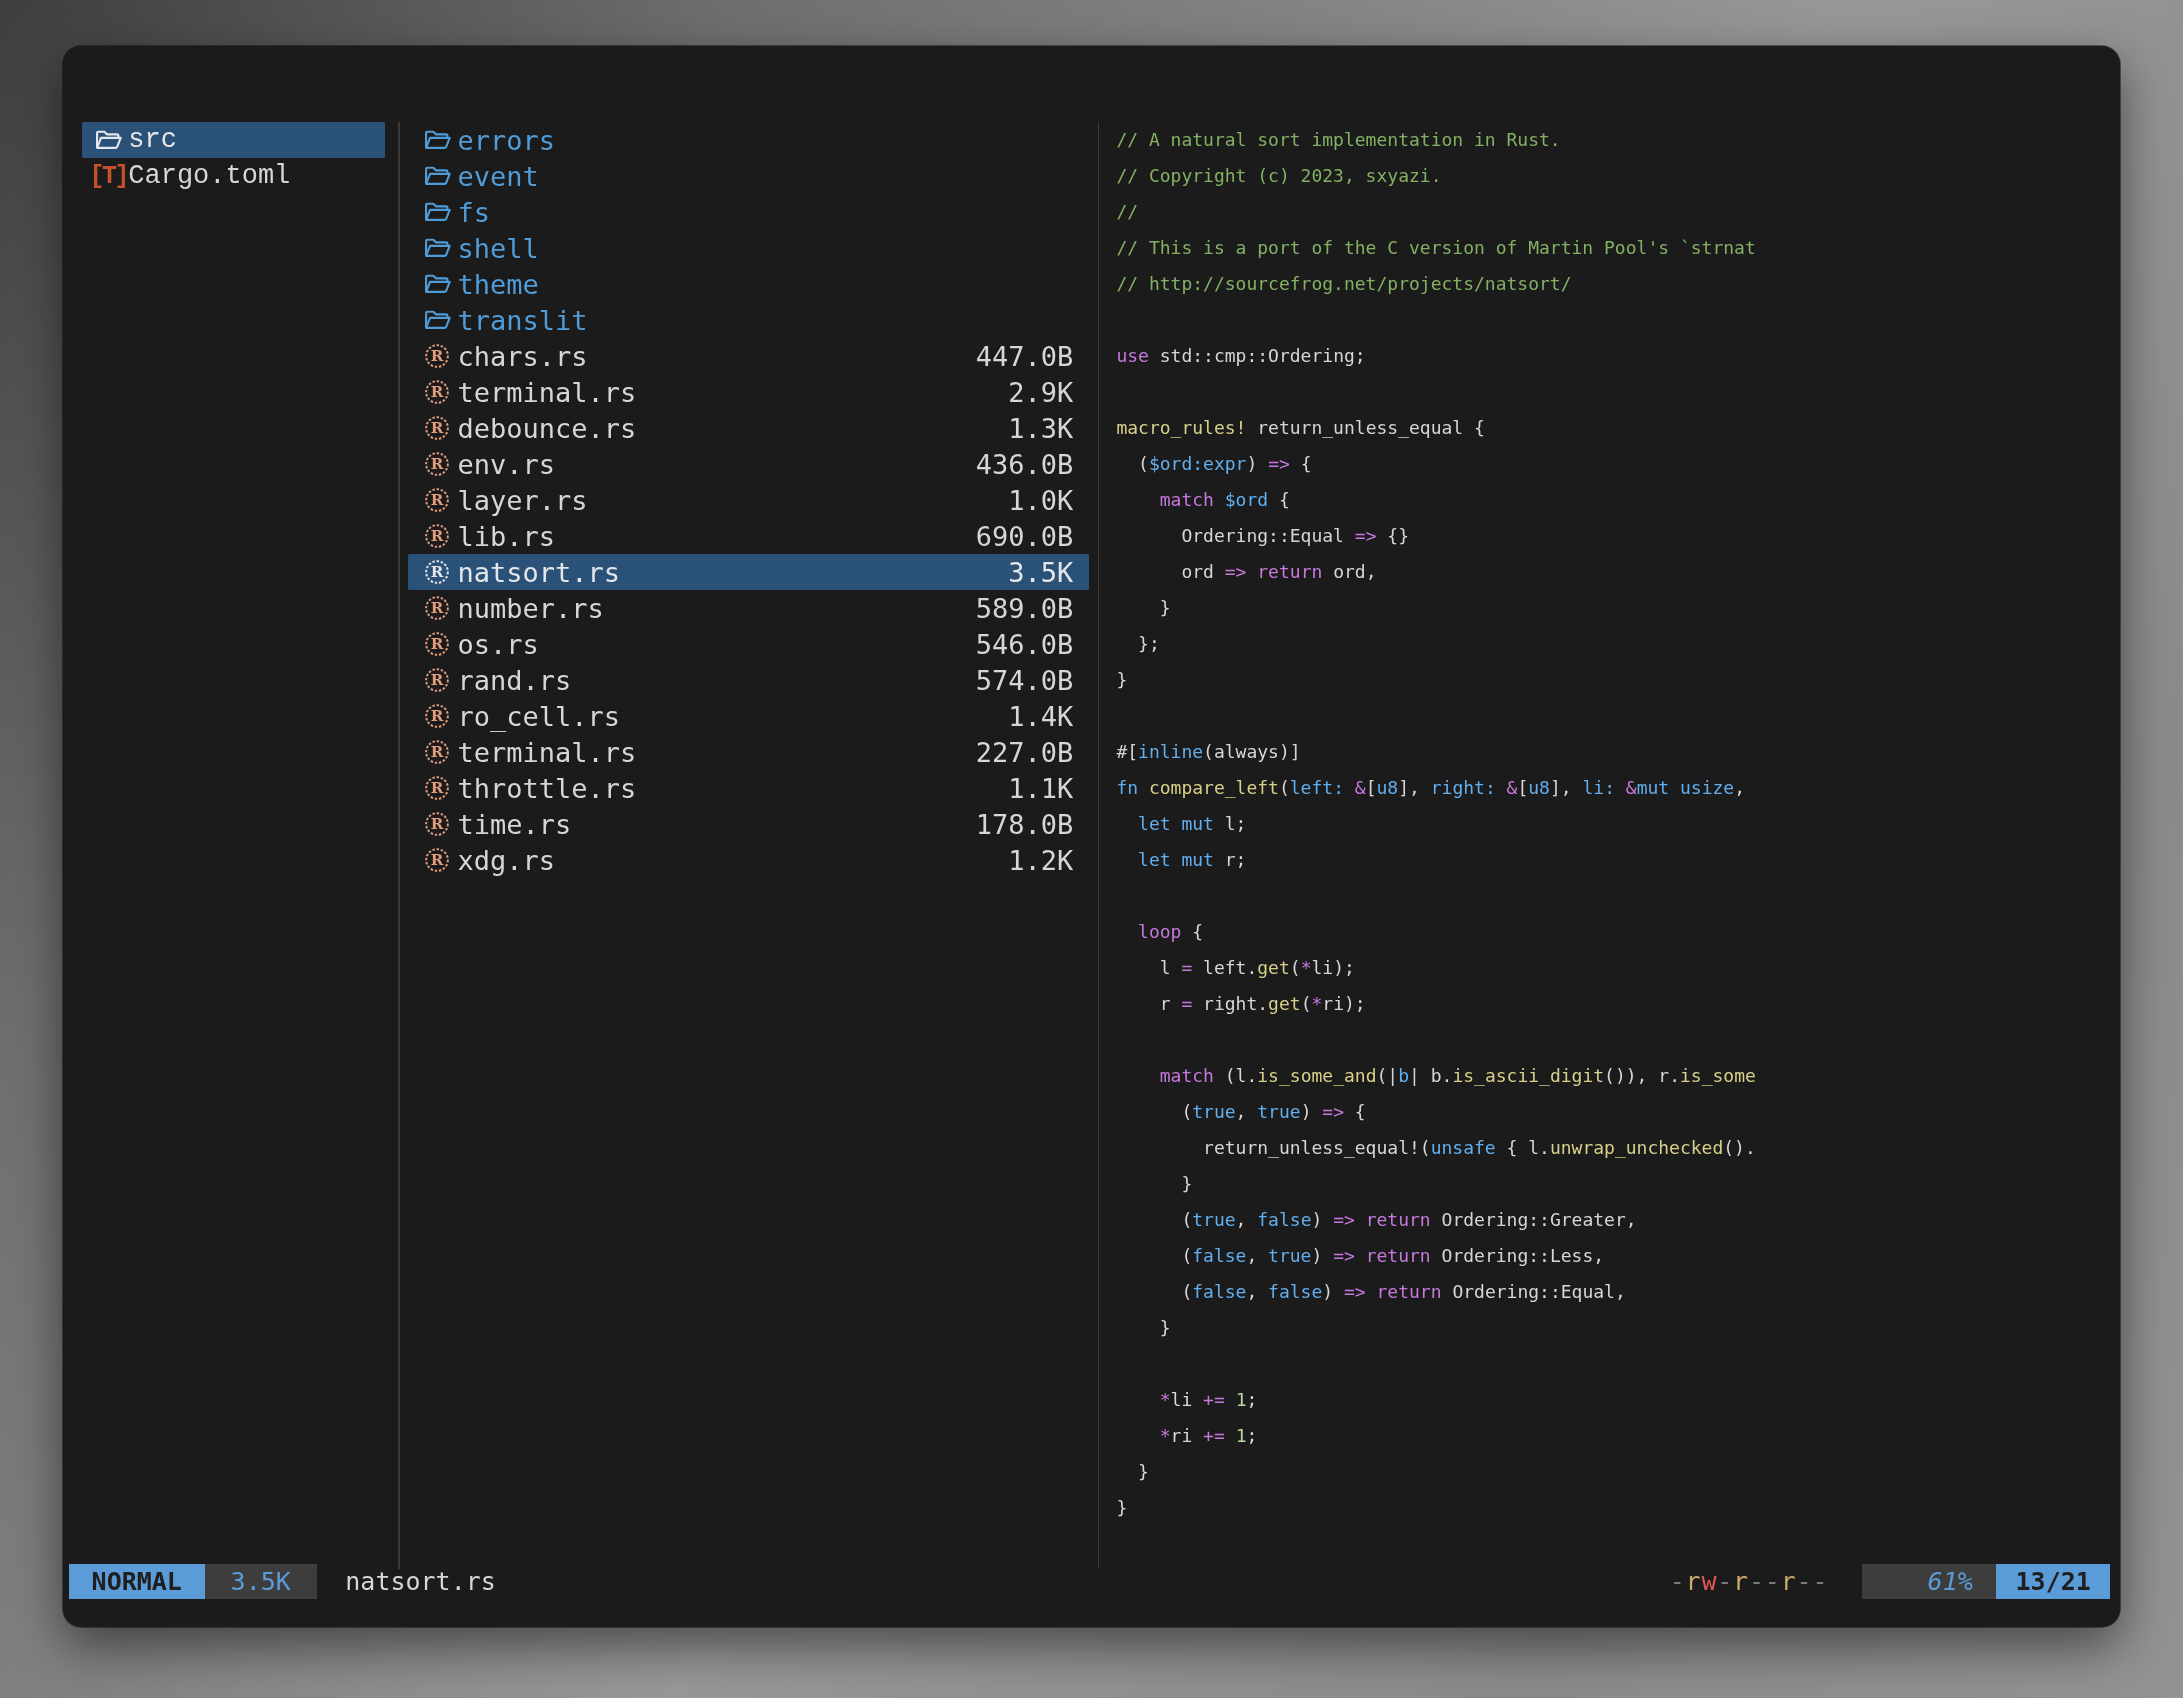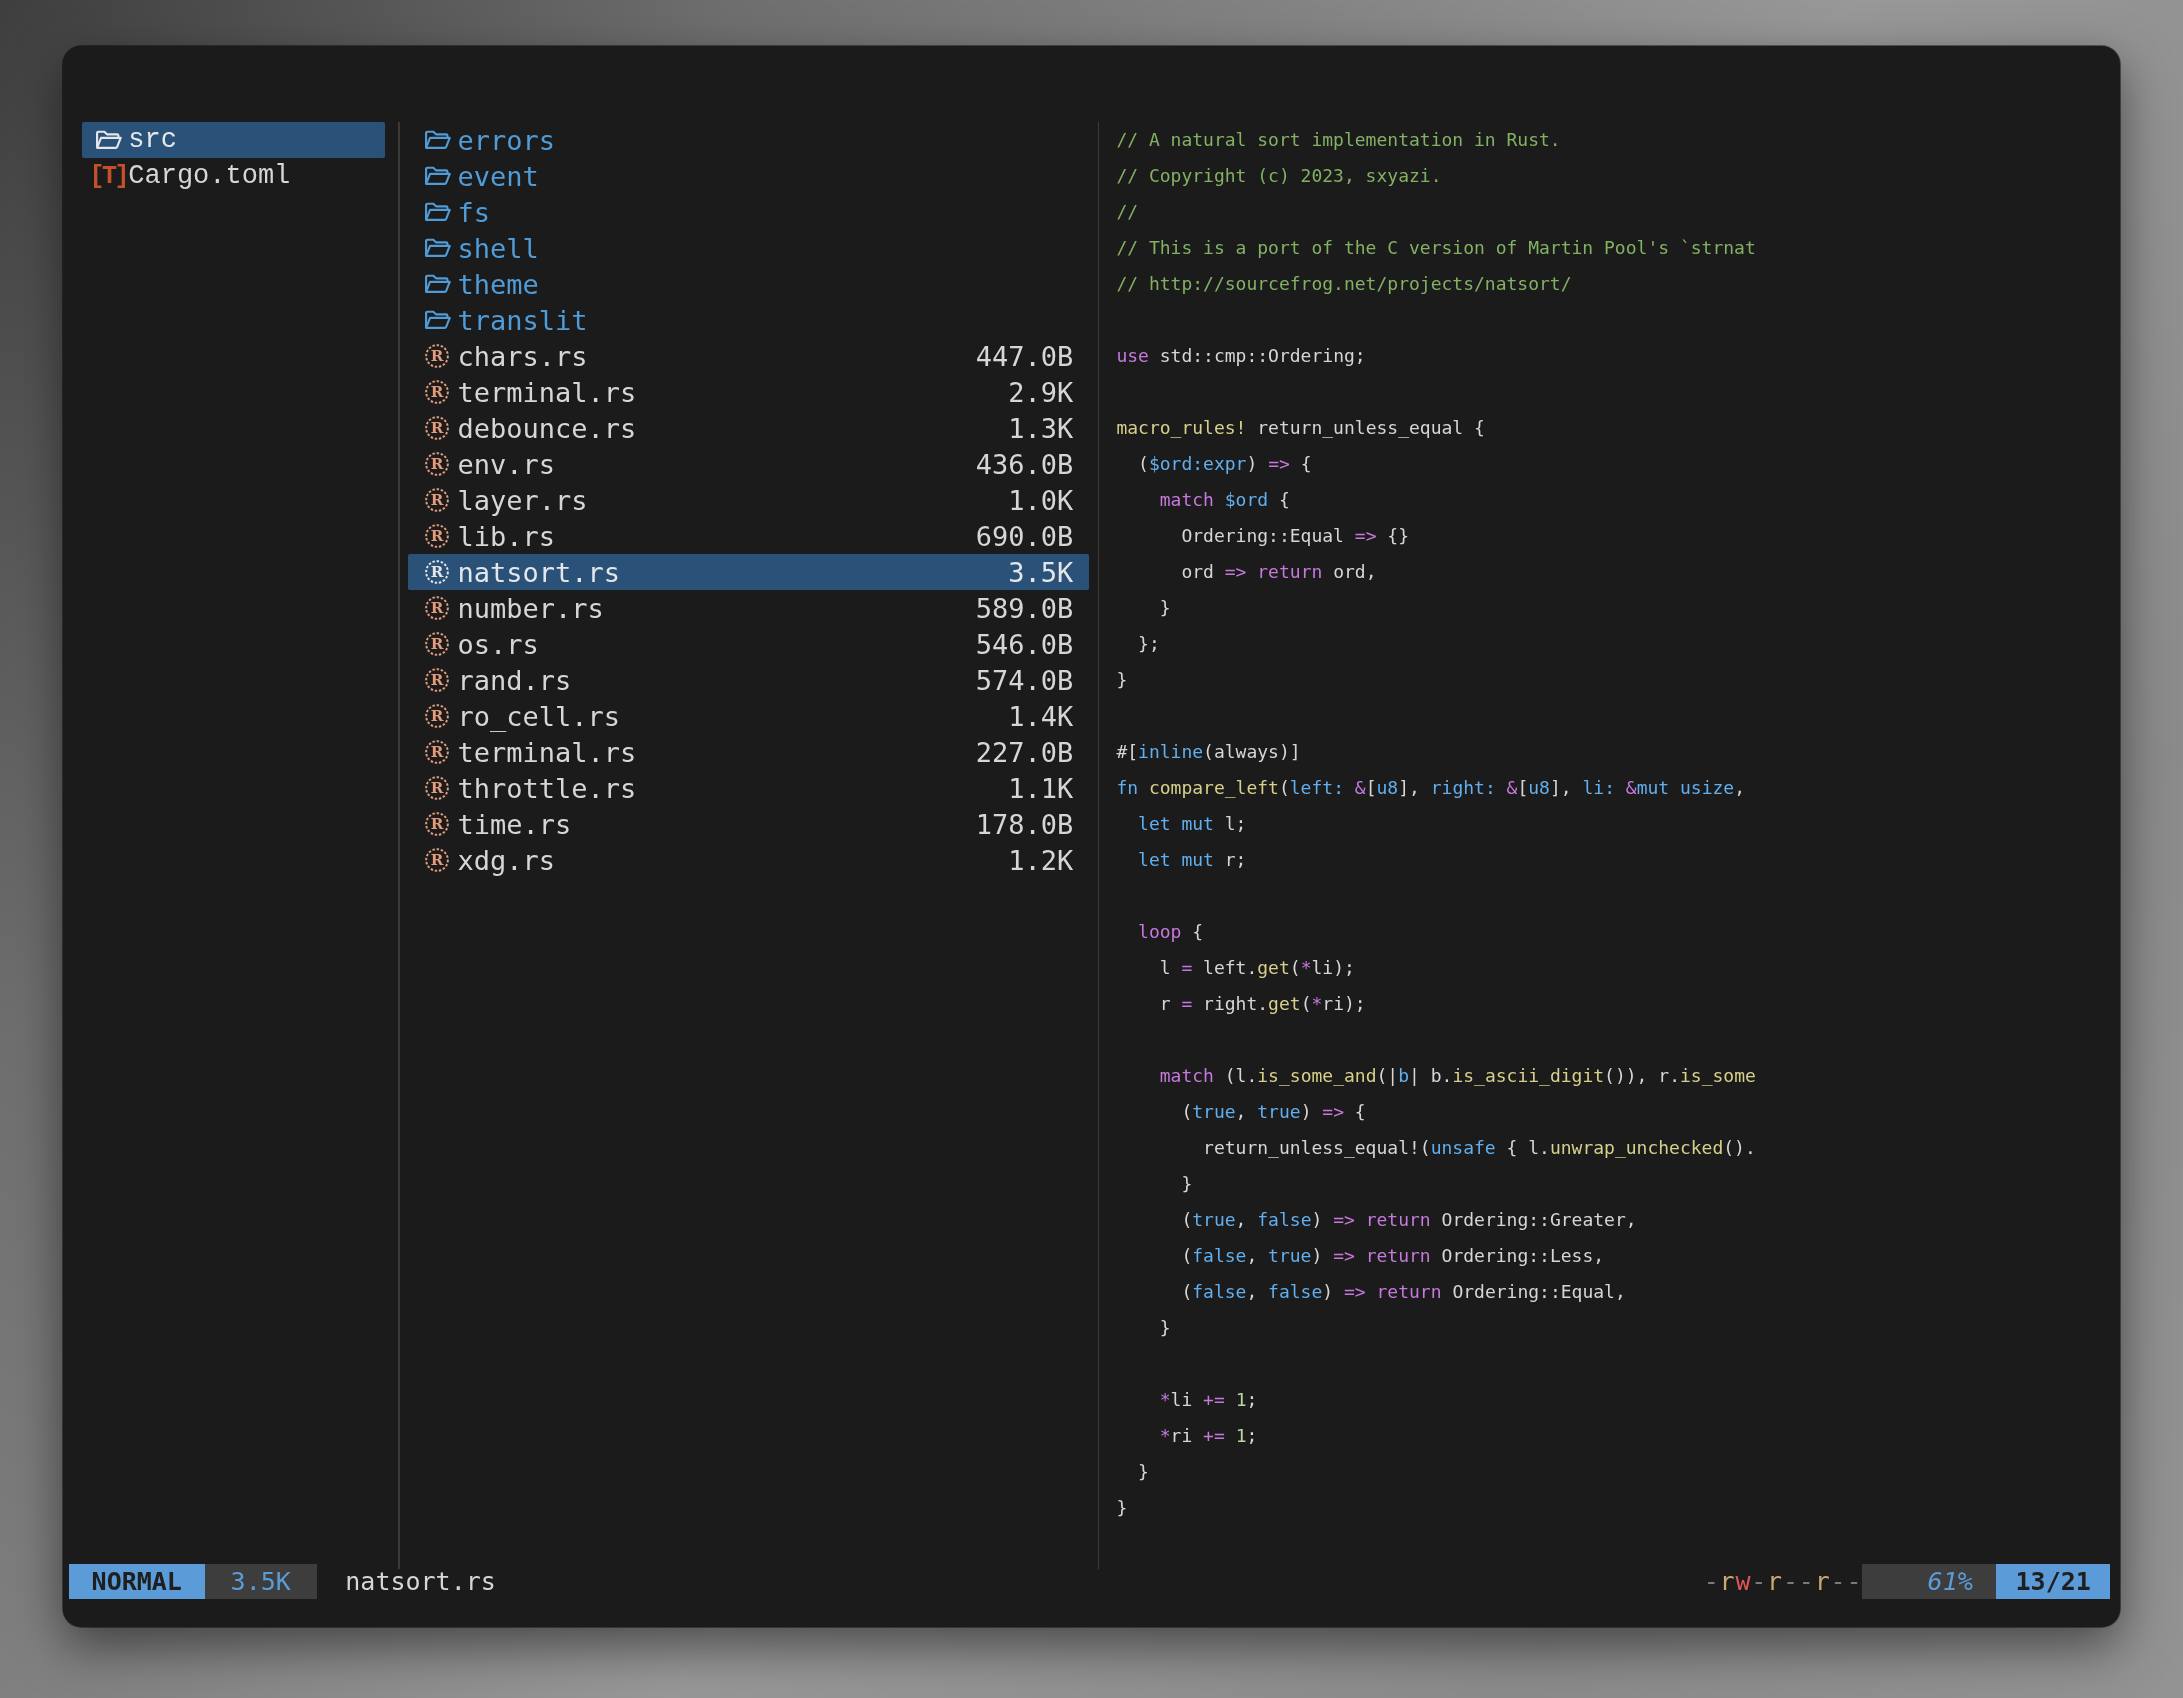--- a/index.html
+++ b/index.html
@@ -51,21 +51,21 @@
   
   .statusbar{
     position:absolute;left:0;right:4px;bottom:28.5px;height:35px;
     display:flex;align-items:center;padding:0 5.9px;font-size:25px;color:var(--fg);
   }
   .chip{height:35px;display:flex;align-items:center;flex:0 0 auto;}
   .chip.mode{background:var(--accent,#5a9bd8);color:var(--badge-text,#1f1f1f);font-weight:bold;padding:0 22.7px;}
   .chip.size{background:var(--chip-bg,#3d3d3d);color:var(--accent,#5a9bd8);padding:0 26px;}
   .sb-file{margin-left:28.5px;}
   .sb-right{margin-left:auto;display:flex;align-items:center;}
-  .perms{letter-spacing:0.8px;}
+  .perms{letter-spacing:0.8px;margin-right:34px;}
   .perm-dim{color:var(--perm-dim,#7a7a7a);}
   .perm-read{color:var(--perm-read,#c9a96e);}
   .perm-write{color:var(--perm-write,#e05555);}
   .chip.percent{background:var(--chip-bg,#3d3d3d);color:var(--accent,#5a9bd8);padding:0 23.5px;justify-content:flex-end;min-width:134px;font-style:italic;}
   .chip.position{background:var(--accent,#5a9bd8);color:var(--badge-text,#1f1f1f);font-weight:bold;padding:0 19.3px;}
 </style>
 </head>
 <body>
 
 <div class="window">

